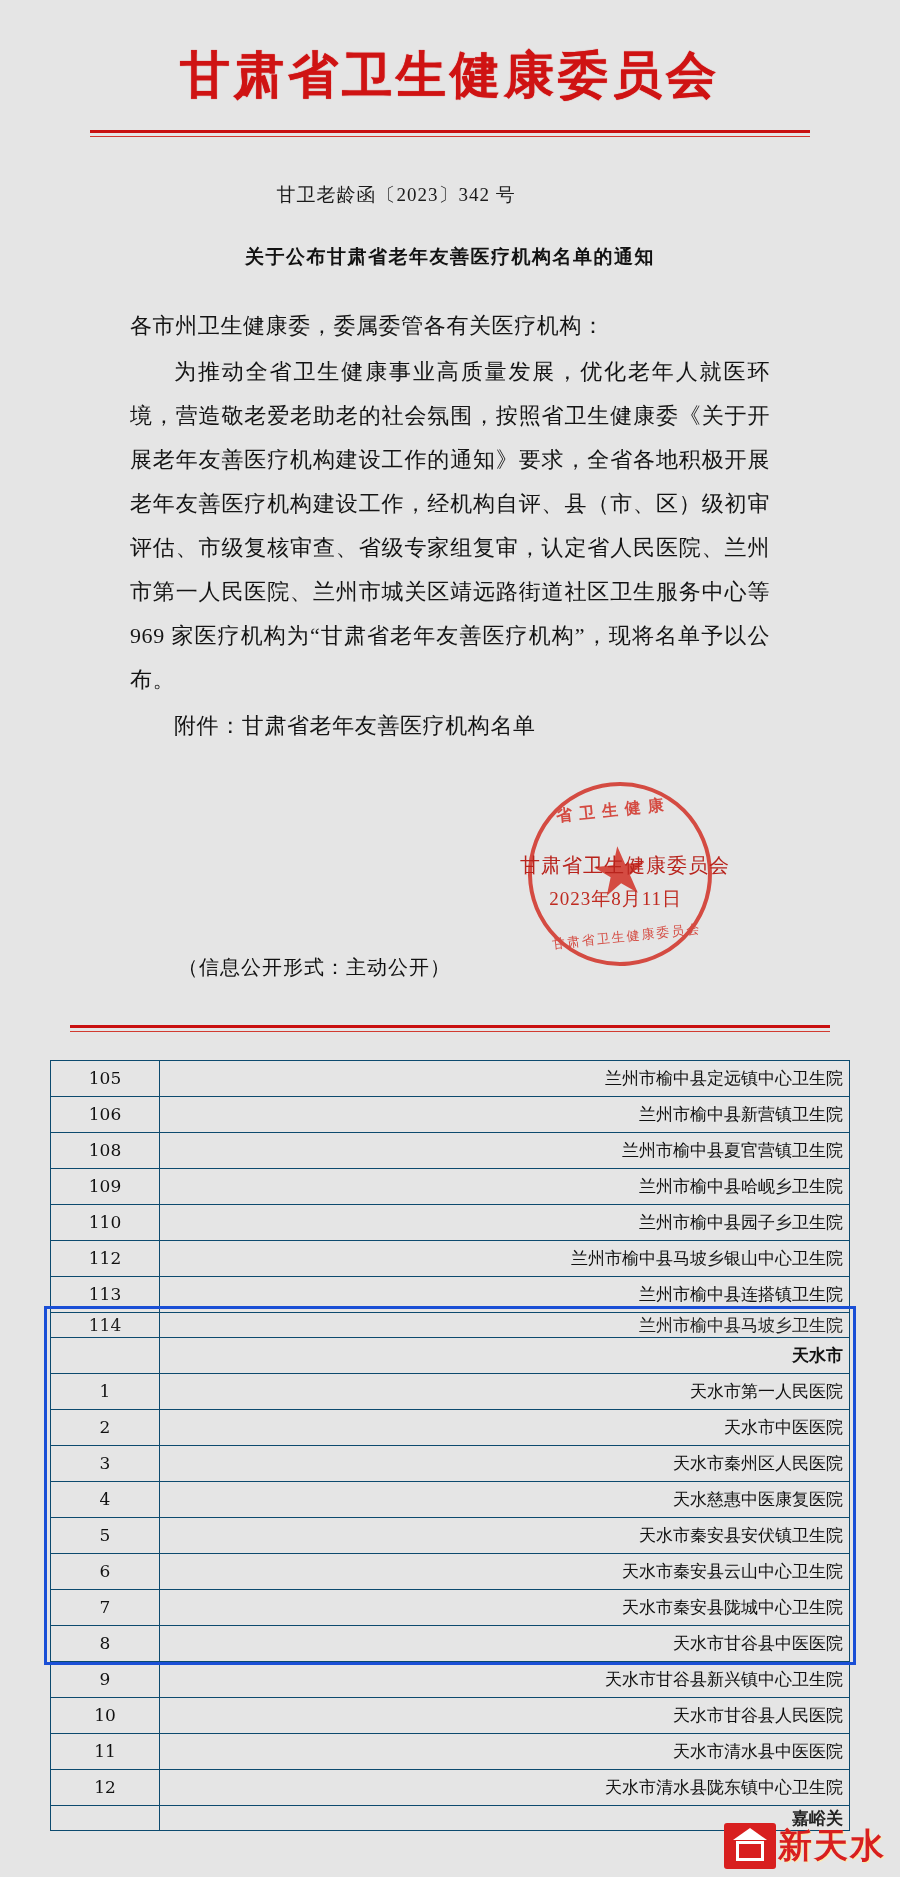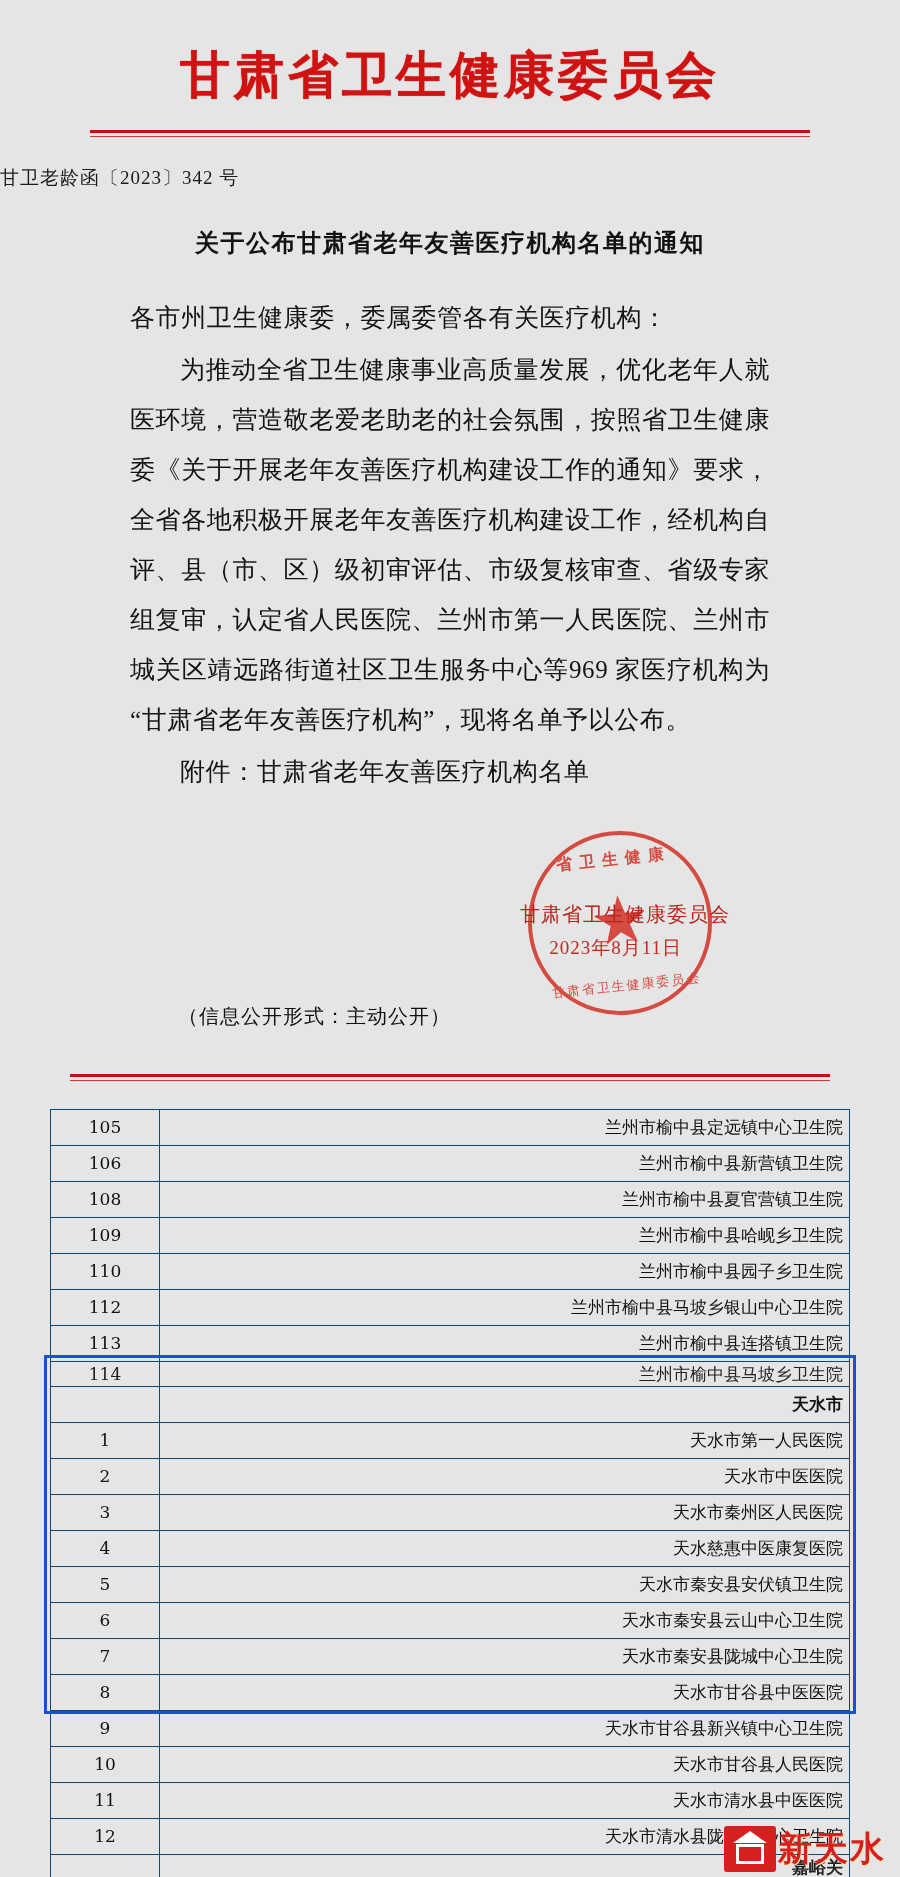--- a/index.html
+++ b/index.html
@@ -41,42 +41,42 @@
     height: 3px;
     background: #c91010;
   }
   .letterhead-rule.thin {
     margin-top: 3px;
     height: 1px;
     background: #d23a30;
   }
   
   .doc-number {
-    margin: 28px 108px 0 0;
-    text-align: left;
+    margin: 45px 108px 0 0;
+    text-align: center;
     font-size: 19px;
     letter-spacing: 1px;
     color: #1b1b1b;
   }
   
   .doc-title {
     margin: 36px auto 12px auto;
     width: 740px;
     text-align: center;
-    font-size: 24px;
+    font-size: 19px;
     font-weight: bold;
     letter-spacing: 1.5px;
     color: #121212;
     font-family: Liberation Mono, monospace;
   }
   
   .doc-body {
     margin: 34px auto 0 auto;
     width: 640px;
-    font-size: 25px;
+    font-size: 22px;
     line-height: 2.0;
     letter-spacing: 0.6px;
     color: #141414;
   }
   .doc-body p {
     margin: 0 0 2px 0;
     text-align: justify;
     text-justify: inter-ideograph;
   }
   .indent {

